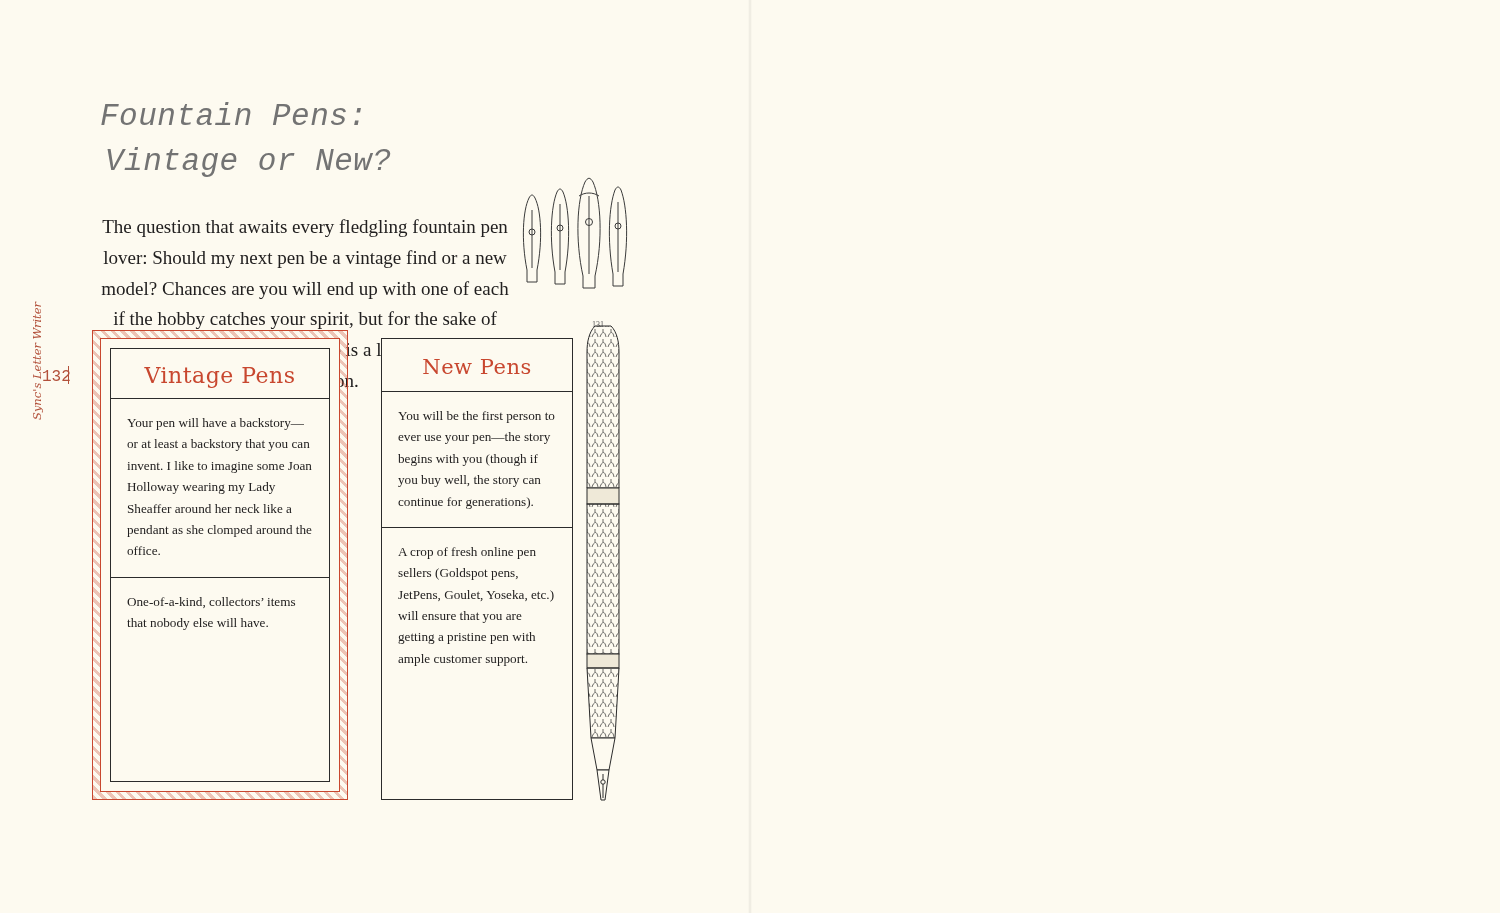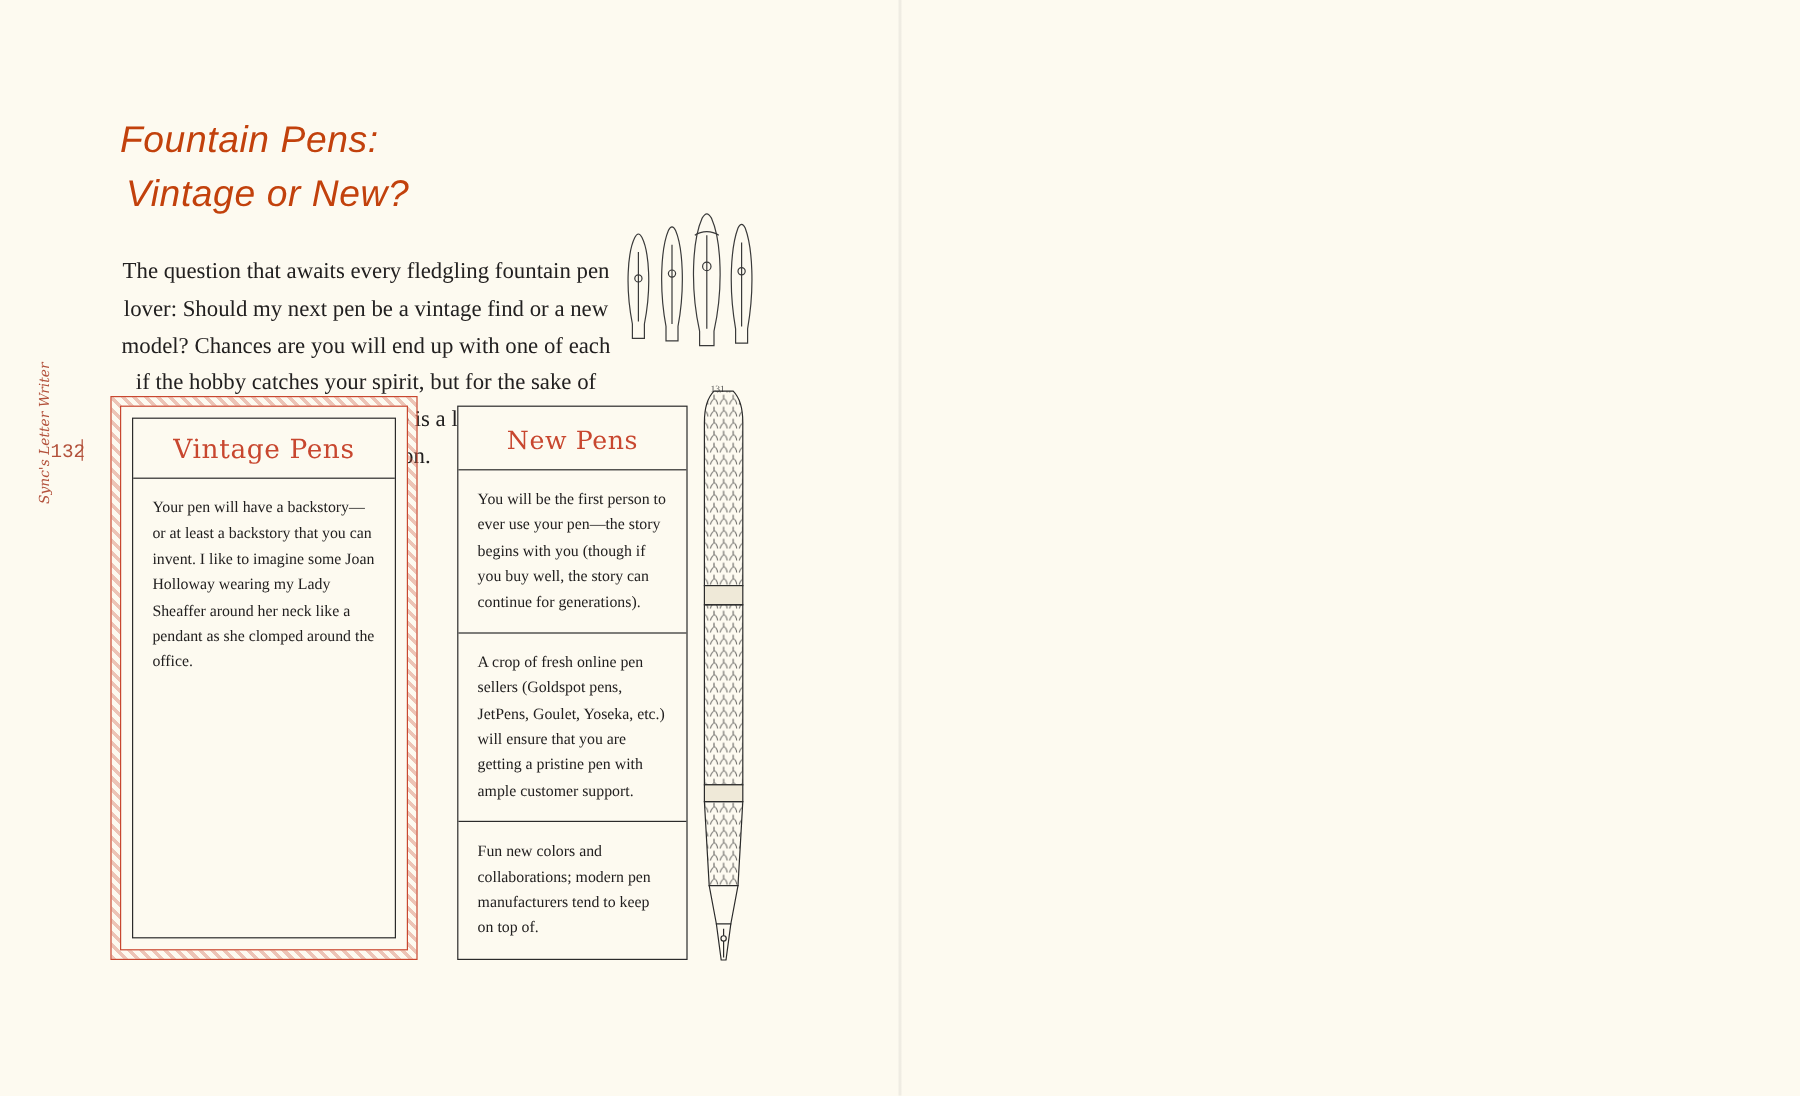--- a/index.html
+++ b/index.html
@@ -36,23 +36,23 @@
     height: 913px;
     background: linear-gradient(to right, rgba(0,0,0,0.00), rgba(0,0,0,0.07), rgba(0,0,0,0.00));
   }
 
   
   .title {
     position: absolute;
     left: 100px;
     top: 95px;
     width: 400px;
-    font-family: Liberation Sans, sans-serif;
+    font-family: Liberation Mono, monospace;
     font-style: italic;
-    color: #c2410c;
+    color: #737373;
     font-size: 31px;
     line-height: 1.45;
     letter-spacing: 0.5px;
   }
   .title .line2 { margin-left: 5px; display: block; }
 
   .intro {
     position: absolute;
     left: 100px;
     top: 212px;
@@ -201,31 +201,31 @@
         </g>
       </g>
     </svg>
 
     <div class="panel box-ornate" id="left-vintage">
       <div class="ornate-inner">
         <div class="ornate-core">
           <div class="panel-heading">Vintage Pens</div>
           <div class="heading-rule"></div>
           <div class="cell">Your pen will have a backstory—or at least a backstory that you can invent. I like to imagine some Joan Holloway wearing my Lady Sheaffer around her neck like a pendant as she clomped around the office.</div>
+          <div class="cell">One-of-a-kind, collectors’ items that nobody else will have.</div>
         </div>
       </div>
     </div>
 
     <div class="panel box-plain" id="left-new">
       <div class="inner">
         <div class="panel-heading">New Pens</div>
         <div class="heading-rule"></div>
         <div class="cell">You will be the first person to ever use your pen—the story begins with you (though if you buy well, the story can continue for generations).</div>
         <div class="cell">A crop of fresh online pen sellers (Goldspot pens, JetPens, Goulet, Yoseka, etc.) will ensure that you are getting a pristine pen with ample customer support.</div>
-        <div class="cell">Fun new colors and collaborations; modern pen manufacturers tend to keep on top of.</div>
       </div>
     </div>
 
     <div class="figno">131</div>
 
     <svg class="illus" id="pen-left" viewBox="0 0 60 490">
       <defs>
         <pattern id="filig" width="8" height="10" patternUnits="userSpaceOnUse">
           <path d="M1 9 C3 3 6 3 7 9 M4 1 L4 4" stroke="#2b2b2b" stroke-width="0.7" fill="none"></path>
         </pattern>

